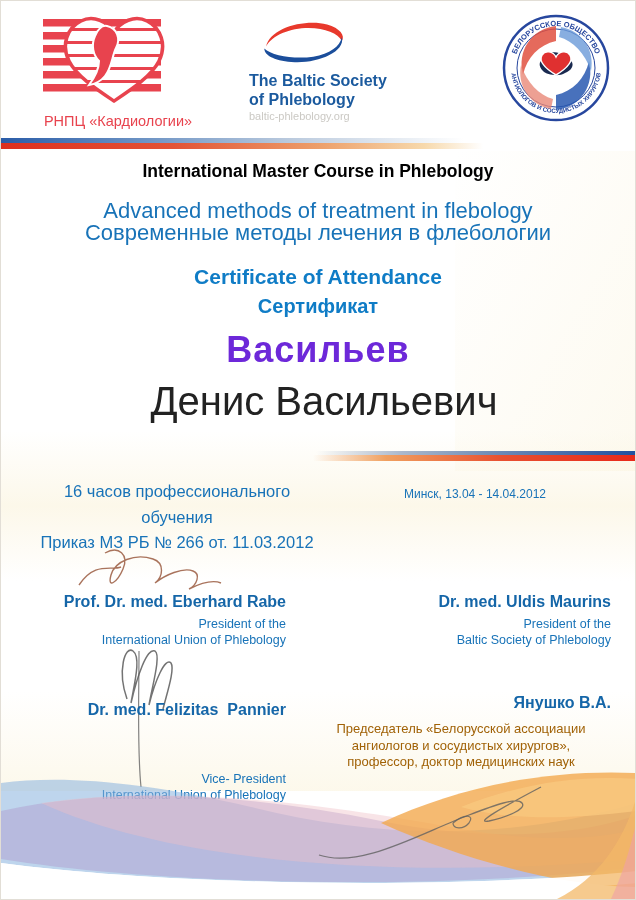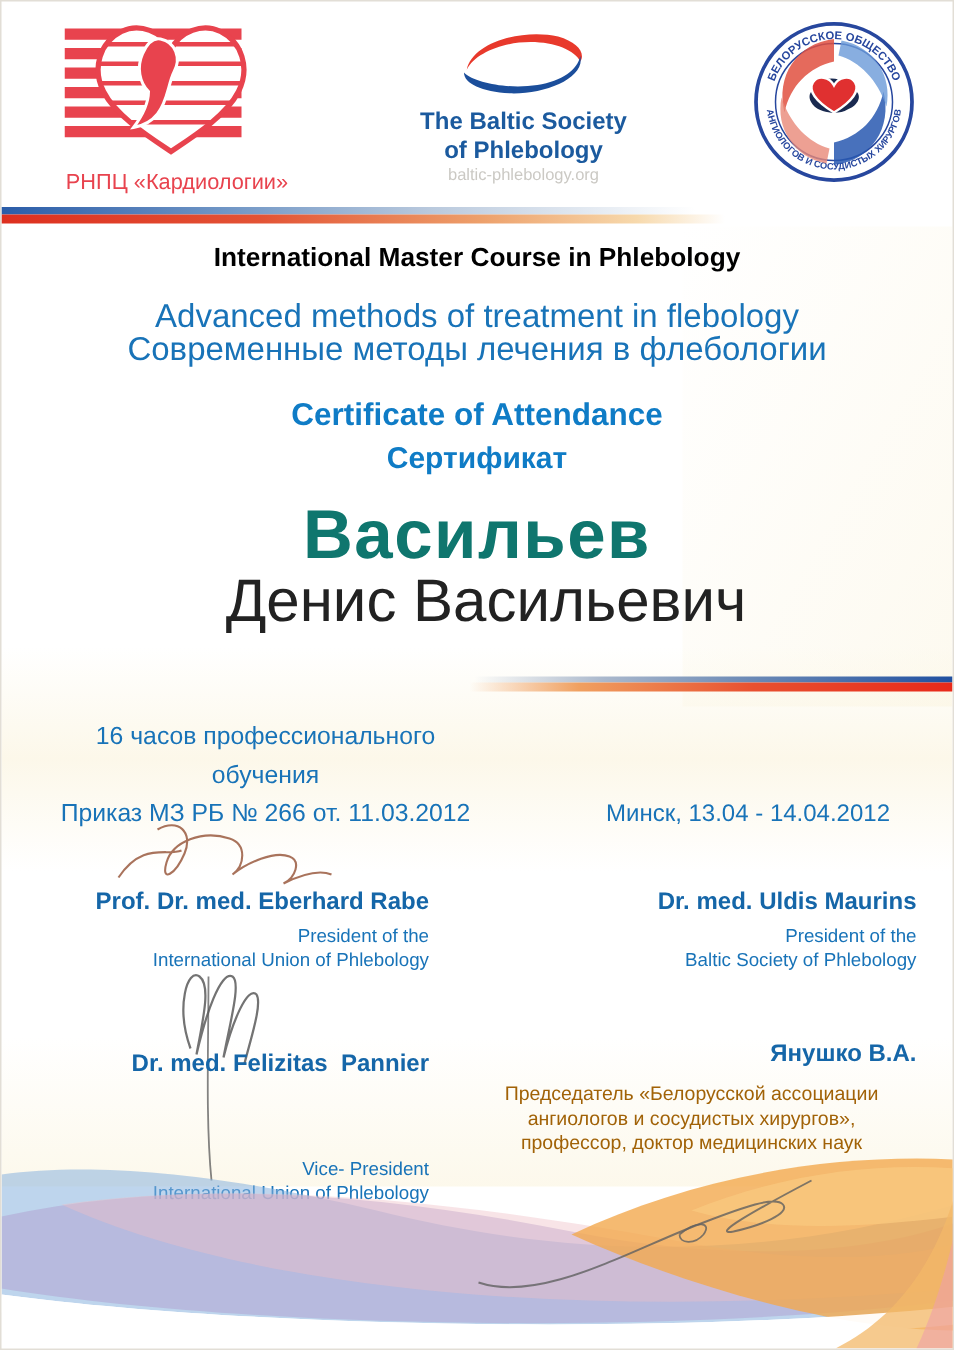--- a/index.html
+++ b/index.html
@@ -13,21 +13,21 @@
   .tint-a{position:absolute;left:0;right:0;top:430px;height:150px;
     background:linear-gradient(180deg,rgba(250,242,216,0),rgba(250,242,216,.55) 50%,rgba(250,242,216,0));}
   .tint-b{position:absolute;left:0;right:0;top:690px;height:100px;
     background:linear-gradient(180deg,rgba(250,242,216,0),rgba(250,242,216,.5));}
   .tint-c{position:absolute;right:0;top:150px;width:180px;height:320px;
     background:linear-gradient(120deg,rgba(252,246,226,0),rgba(250,242,216,.4));}
 
   
   .logo-cardio{position:absolute;left:42px;top:14px;width:150px;text-align:center;}
   .logo-cardio .caption{margin-top:2px;color:#e8434e;font-size:14.5px;font-weight:400;white-space:nowrap;width:164px;margin-left:-7px;}
-  .logo-baltic{position:absolute;left:248px;top:16px;width:200px;text-align:center;}
+  .logo-baltic{position:absolute;left:248px;top:16px;width:200px;text-align:left;}
   .logo-baltic .t1{color:#1b5a9e;font-weight:bold;font-size:16px;line-height:19px;margin-top:2px;}
   .logo-baltic .t2{color:#1b5a9e;font-weight:bold;font-size:16px;line-height:19px;}
   .logo-baltic .web{color:#cbc9c4;font-size:11px;margin-top:1px;}
   .logo-belarus{position:absolute;left:500px;top:12px;}
 
   
   .ribbon1{position:absolute;top:137px;left:0;width:492px;height:11px;}
   .ribbon1 .rt{height:5px;background:linear-gradient(to right,#2a5ca8 0%,#6f95c5 30%,#b9c9dd 58%,rgba(232,236,242,0) 94%);}
   .ribbon1 .rb{height:6px;background:linear-gradient(to right,#dd2f1f 0%,#e35335 35%,#eda06b 65%,#f7d9ac 86%,rgba(250,240,220,0) 98%);}
   .ribbon2{position:absolute;top:450px;right:0;width:332px;height:11px;}
@@ -37,29 +37,29 @@
   
   .course-title{position:absolute;top:160px;left:0;right:0;text-align:center;
     color:#000000;font-weight:bold;font-size:17.5px;}
   .subtitles{position:absolute;top:199px;left:0;right:0;text-align:center;
     color:#1873b8;font-size:22px;line-height:21.5px;}
   .cert-en{position:absolute;top:264px;left:0;right:0;text-align:center;
     color:#0f7cc6;font-weight:bold;font-size:21px;}
   .cert-ru{position:absolute;top:294px;left:0;right:0;text-align:center;
     color:#0f7cc6;font-weight:bold;font-size:20px;}
   .surname{position:absolute;top:328px;left:0;right:0;text-align:center;
-    color:#0f766e;font-weight:bold;font-size:46px;letter-spacing:1px;}
+    color:#6d28d9;font-weight:bold;font-size:36px;letter-spacing:1px;}
   .given{position:absolute;top:378px;left:12px;right:0;text-align:center;
     color:#222;font-weight:400;font-size:40px;}
 
   
   .det-left{position:absolute;top:478px;left:30px;width:292px;text-align:center;
     color:#1873b8;font-size:16.5px;line-height:25.5px;}
   .det-right{position:absolute;top:481px;left:403px;text-align:center;
-    color:#1873b8;font-size:16px;line-height:25.5px;margin-top:48px;}
+    color:#1873b8;font-size:12px;line-height:25.5px;}
 
   
   .sig-name{position:absolute;color:#1566a8;font-weight:bold;font-size:16px;text-align:right;white-space:pre-wrap;}
   .sig-role{position:absolute;color:#1873b8;font-size:12.5px;line-height:15.5px;text-align:right;}
   .col1{left:15px;width:270px;}
   .col2{left:340px;width:270px;}
   .sig-svg{position:absolute;pointer-events:none;}
 
   .yan-role{position:absolute;left:315px;width:290px;top:720px;text-align:center;
     color:#a16207;font-size:13px;line-height:16.5px;}

